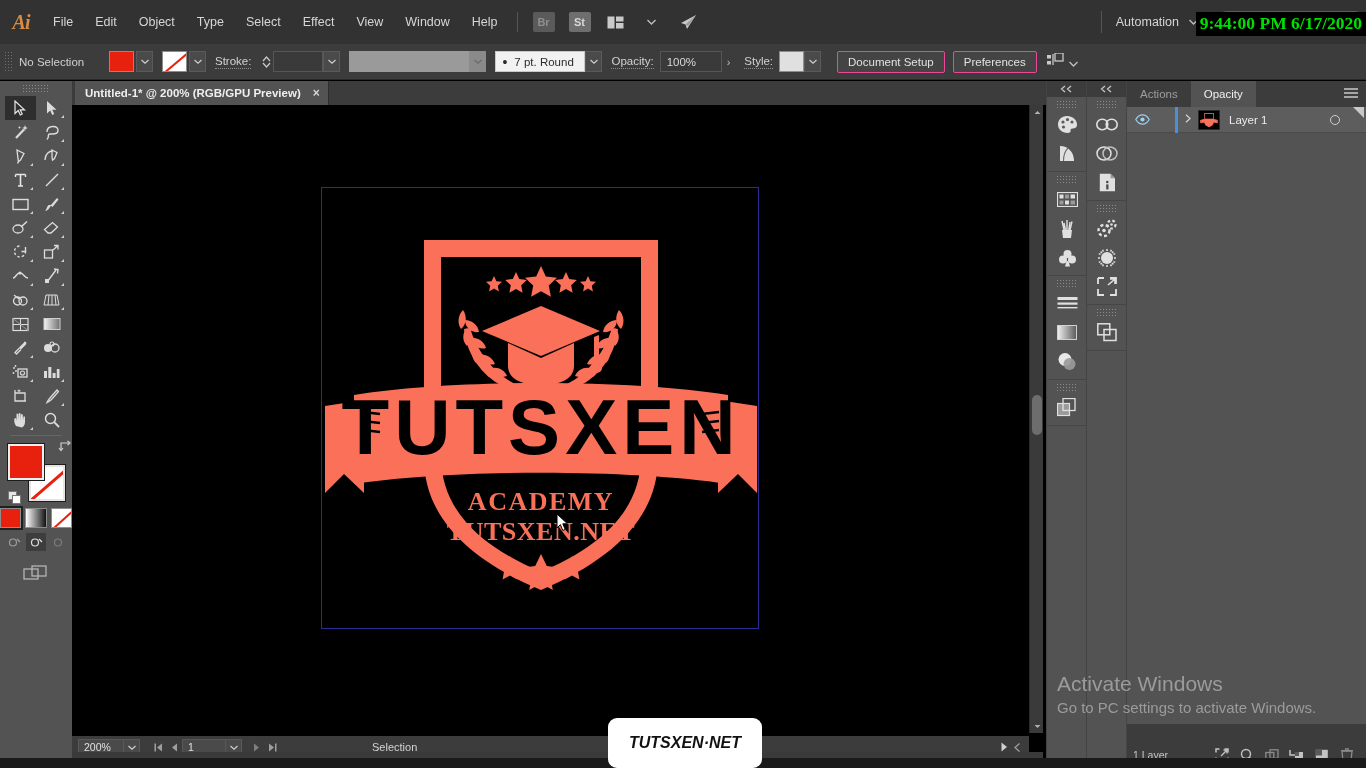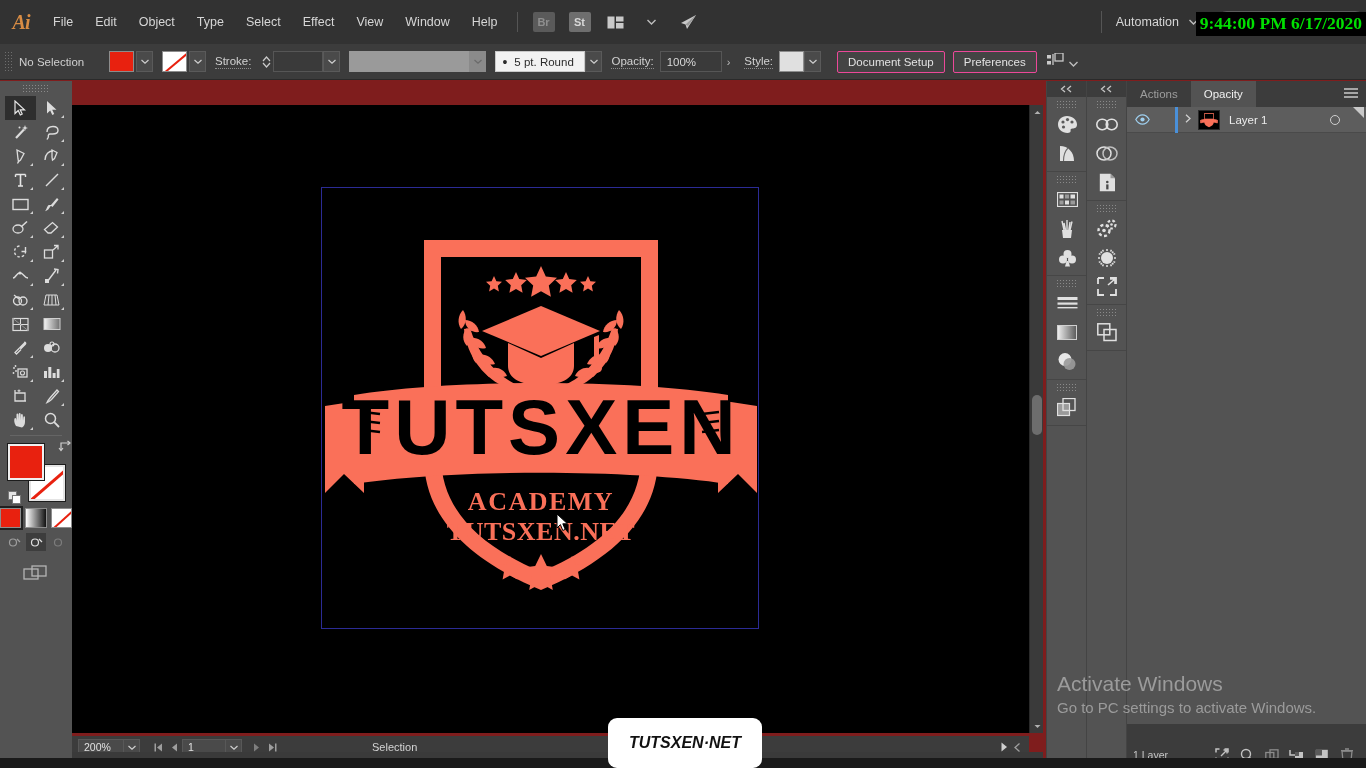--- a/index.html
+++ b/index.html
@@ -2,21 +2,21 @@
 <html><head>
 <meta charset="utf-8">
 <style>
   * { box-sizing: border-box; margin: 0; padding: 0; }
   html, body {
     width: 1366px; height: 768px;
     background: #1e1e1e; overflow: hidden;
     font-family: "Liberation Sans", sans-serif;
     -webkit-font-smoothing: antialiased;
   }
-  #app { position: relative; width: 1366px; height: 768px; background: #7f1d1d; }
+  #app { position: relative; width: 1366px; height: 768px; background: #000000; }
 
   
   .menubar {
     position: absolute; left: 0; top: 0; width: 1366px; height: 44px;
     background: #323232; display: flex; align-items: center;
   }
   .ai-logo {
     width: 42px; height: 44px; display: flex; align-items: center; justify-content: center;
     color: #d98c44; font-size: 20px; font-weight: bold; font-style: italic;
     font-family: "Liberation Serif", serif; letter-spacing: -1px;
@@ -441,21 +441,21 @@
     <div class="ctl-gap"></div>
     <div class="ctl-field grey" style="width:120px;"></div>
     <div class="mini-drop" style="background:#8a8a8a;border-color:#8a8a8a;">
       <svg width="8" height="5" viewBox="0 0 8 5">
           <path d="M0.5 1 L4 4.2 L7.5 1" stroke="#6a6a6a" stroke-width="1.2" fill="none"></path>
         </svg>
     </div>
     <div class="ctl-gap"></div>
     <div class="ctl-field light" style="width:90px;gap:7px;">
       <span style="font-size:14px;line-height:10px;">•</span>
-      <span>5 pt. Round</span>
+      <span>7 pt. Round</span>
     </div>
     <div class="mini-drop">
       <svg width="8" height="5" viewBox="0 0 8 5">
           <path d="M0.5 1 L4 4.2 L7.5 1" stroke="#cfcfcf" stroke-width="1.2" fill="none"></path>
         </svg>
     </div>
     <div class="ctl-gap"></div>
     <div class="ctl-label dotted">Opacity:</div>
     <div style="width:6px;"></div>
     <div class="ctl-field" style="width:62px;">100%</div>
@@ -740,20 +740,26 @@
     </div>
 
     <div class="screenmode">
       <svg width="26" height="16" viewBox="0 0 26 16">
         <rect x="1" y="4" width="14" height="10" fill="none" stroke="#b4b4b4" stroke-width="1.3"></rect>
         <rect x="9" y="1" width="14" height="10" fill="none" stroke="#b4b4b4" stroke-width="1.3"></rect>
       </svg>
     </div>
   </div>
 
+  <div class="tabstrip">
+    <div class="doctab">
+      <span class="doctab-title">Untitled-1* @ 200% (RGB/GPU Preview)</span>
+      <span class="doctab-close">×</span>
+    </div>
+  </div>
 
   <div class="canvas-area">
     <div class="artboard">
       <div class="logo-wrap">
         <svg width="438" height="442" viewBox="0 0 438 442">
           <g id="badge" fill="#fa7059">
 
             <path d="M102 52 L336 52 L336 270 C336 330 290 372 219 402 C148 372 102 330 102 270 Z
                      M119 69 L119 268 C119 322 158 358 219 384 C280 358 319 322 319 268 L319 69 Z" fill-rule="evenodd"></path>
 

